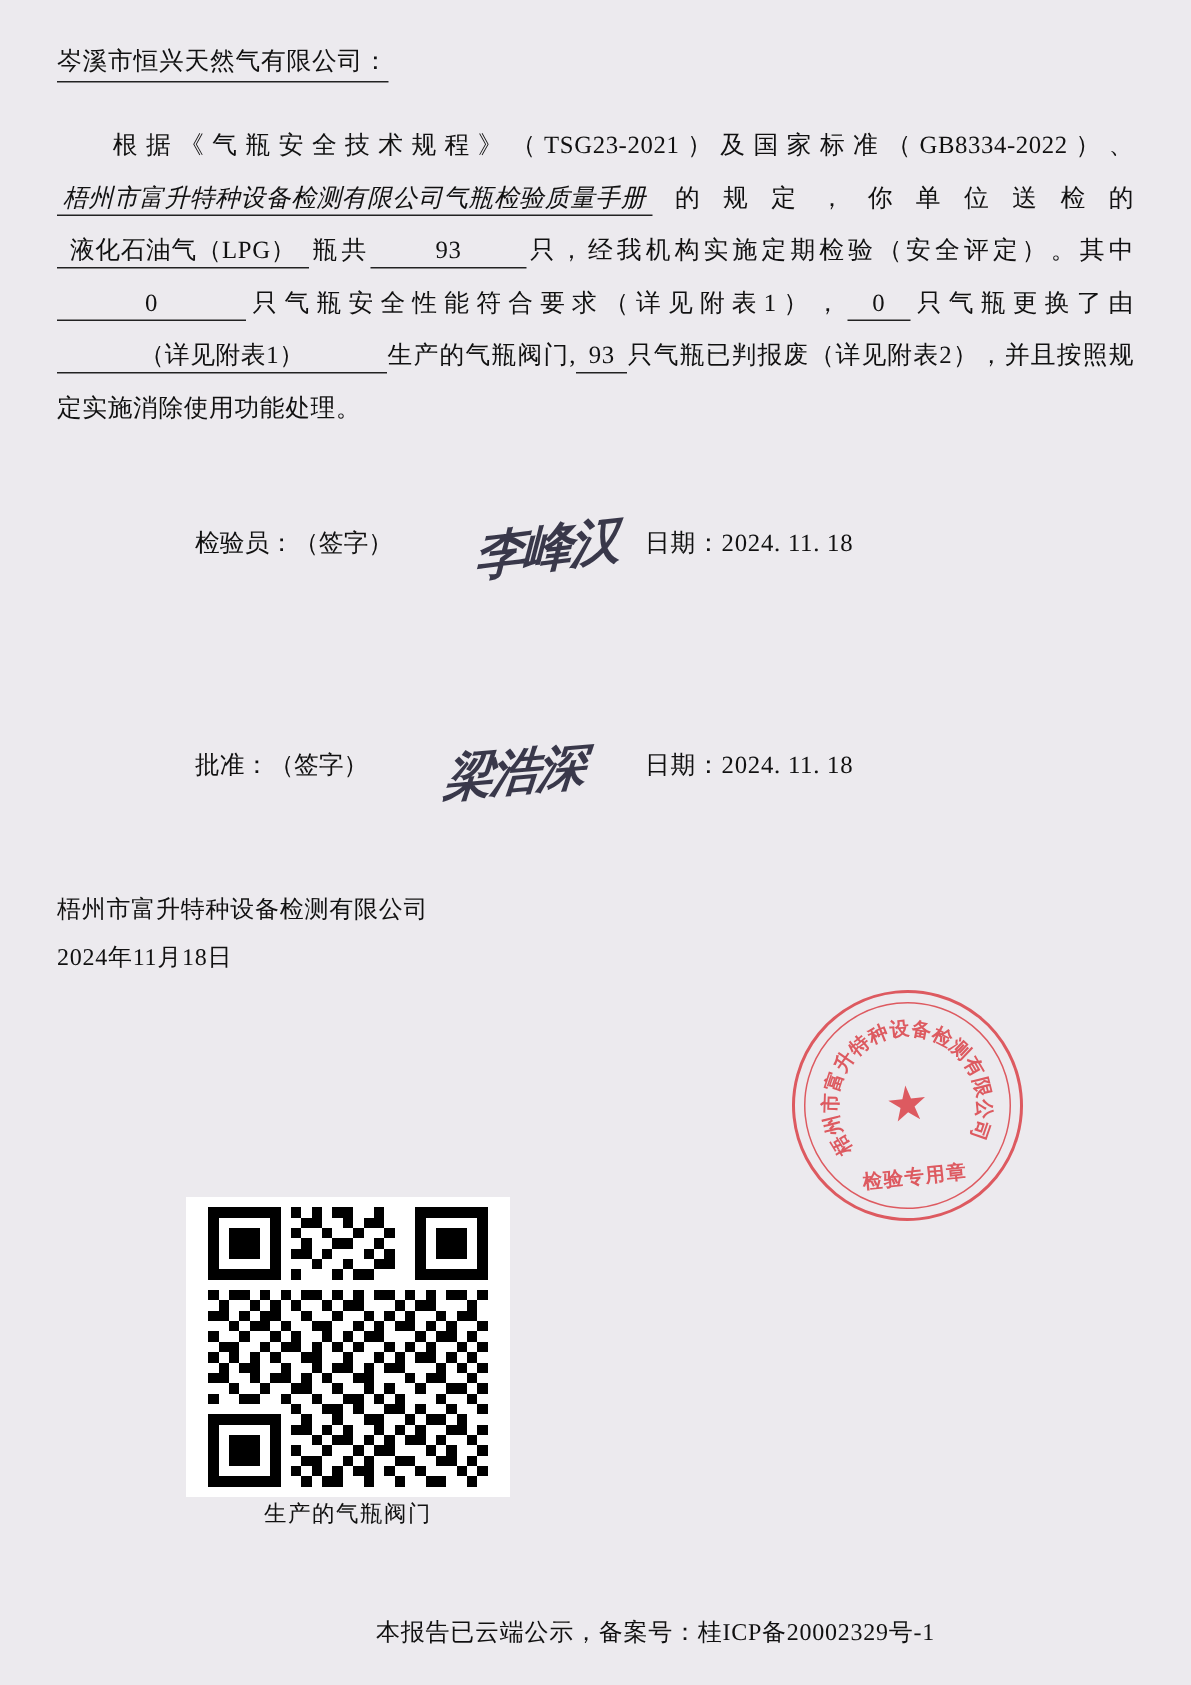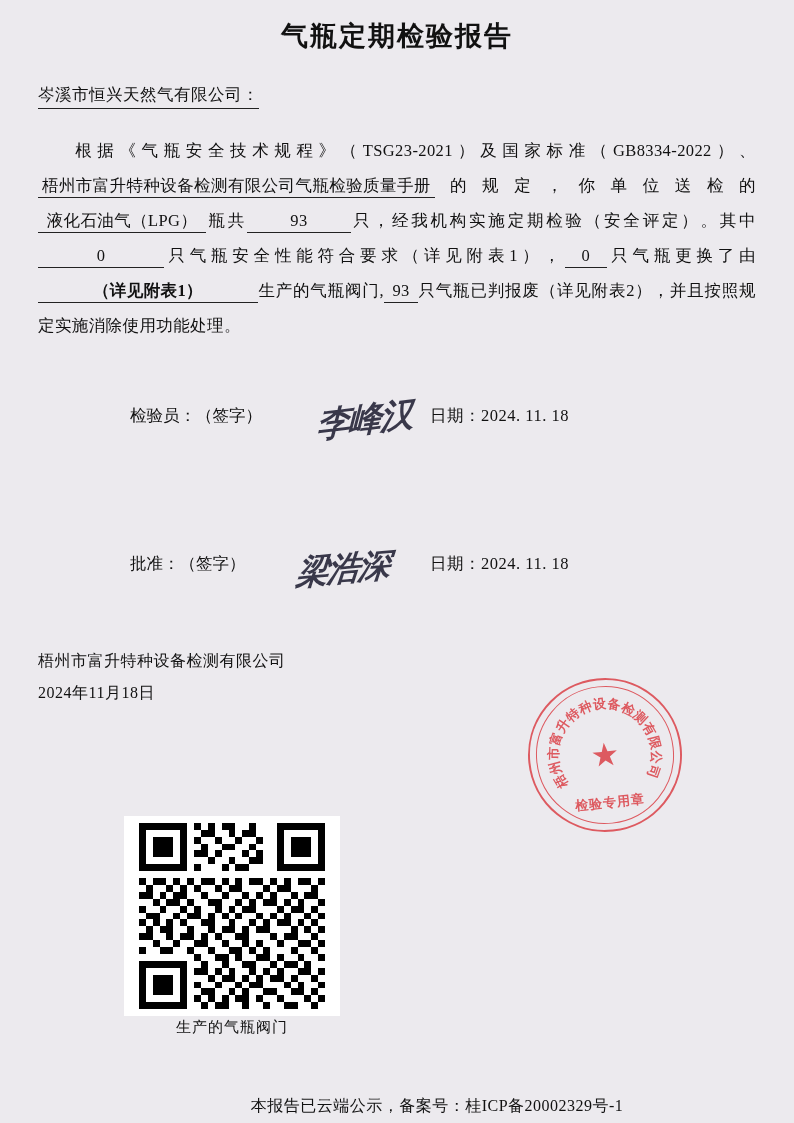--- a/index.html
+++ b/index.html
@@ -60,26 +60,26 @@
     width: 32px;
   }
   .fill {
     display: inline-block;
     border-bottom: 1.1px solid #222;
     text-align: center;
     line-height: 22px;
     vertical-align: baseline;
     padding: 0 4px;
   }
-  .fill.w-manual { min-width: 268px; }
+  .fill.w-manual { min-width: 268px; font-style: italic; }
   .fill.w-gas { min-width: 160px; }
   .fill.w-count { min-width: 96px; }
   .fill.w-qualified { min-width: 118px; }
   .fill.w-valve-num { min-width: 34px; }
-  .fill.w-valve { min-width: 212px; font-weight: bold; }
+  .fill.w-valve { min-width: 212px; }
   .fill.w-scrap { min-width: 26px; }
 
   .sig-block {
     margin-top: 62px;
     font-size: 16.5px;
     position: relative;
     height: 70px;
   }
   .sig-block .label {
     position: absolute;
@@ -199,21 +199,20 @@
     font-size: 16px;
     letter-spacing: 0.5px;
     padding-left: 80px;
   }
 </style>
 </head>
 <body>
 
 <div class="page">
 
-  <div class="doc-title">气瓶定期检验报告</div>
 
 
   <div><span class="client">岑溪市恒兴天然气有限公司：</span></div>
 
   <div class="body-text">
     <p>
       <span class="indent"></span><span>根据《气瓶安全技术规程》（TSG23-2021）及国家标准（GB8334-2022）、</span><span class="fill w-manual">梧州市富升特种设备检测有限公司气瓶检验质量手册</span><span>的规定，你单位送检的</span><span class="fill w-gas">液化石油气（LPG）</span><span>瓶共</span><span class="fill w-count">93</span><span>只，经我机构实施定期检验（安全评定）。其中</span><span class="fill w-qualified">0</span><span>只气瓶安全性能符合要求（详见附表1），</span><span class="fill w-valve-num">0</span><span>只气瓶更换了由</span><span class="fill w-valve">（详见附表1）</span><span>生产的气瓶阀门,</span><span class="fill w-scrap">93</span><span>只气瓶已判报废（详见附表2），并且按照规定实施消除使用功能处理。</span>
     </p>
   </div>
 

